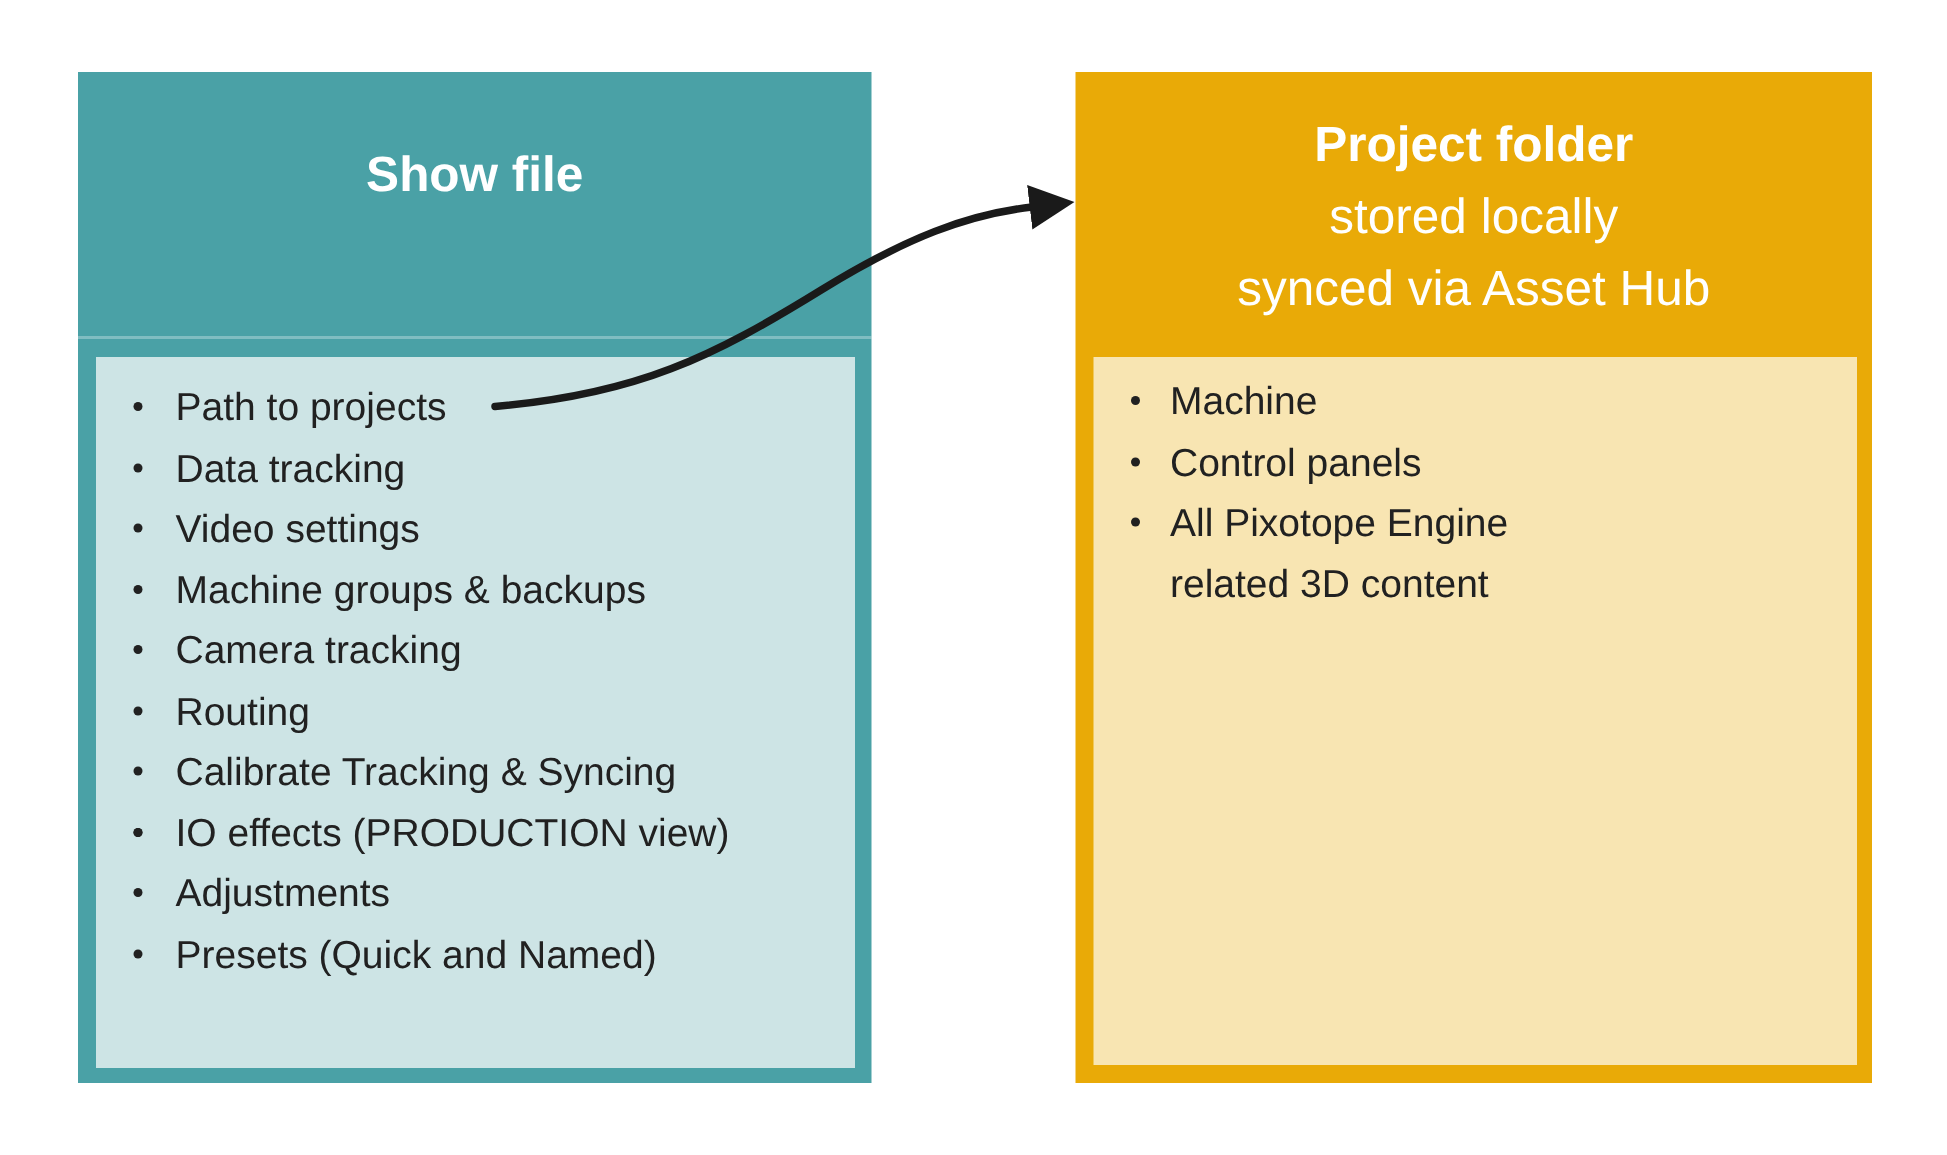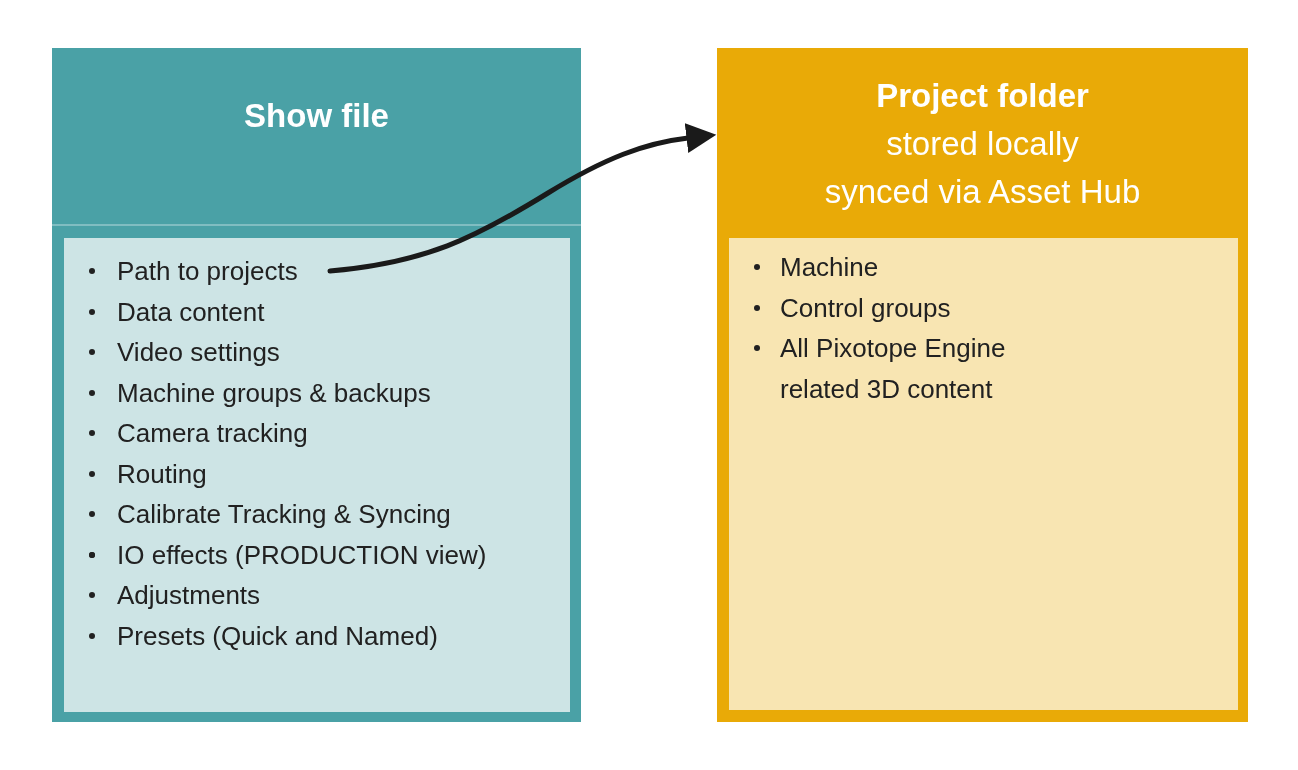--- a/index.html
+++ b/index.html
@@ -55,21 +55,21 @@
       <div class="title">Show file</div>
     </div>
     <div class="inner inner-left">
       <ul class="items">
 
           <li>
             <span class="bullet"></span><span>Path to projects</span>
           </li>
 
           <li>
-            <span class="bullet"></span><span>Data content</span>
+            <span class="bullet"></span><span>Data tracking</span>
           </li>
 
           <li>
             <span class="bullet"></span><span>Video settings</span>
           </li>
 
           <li>
             <span class="bullet"></span><span>Machine groups &amp; backups</span>
           </li>
 
@@ -111,21 +111,21 @@
       <div class="subtitle">synced via Asset Hub</div>
     </div>
     <div class="inner inner-right">
       <ul class="items">
 
           <li>
             <span class="bullet"></span><span>Machine</span>
           </li>
 
           <li>
-            <span class="bullet"></span><span>Control groups</span>
+            <span class="bullet"></span><span>Control panels</span>
           </li>
 
           <li>
             <span class="bullet"></span><span>All Pixotope Engine related 3D content</span>
           </li>
         </ul>
     </div>
   </div>
 
   <svg class="arrow" width="1298" height="770" viewBox="0 0 1298 770">

